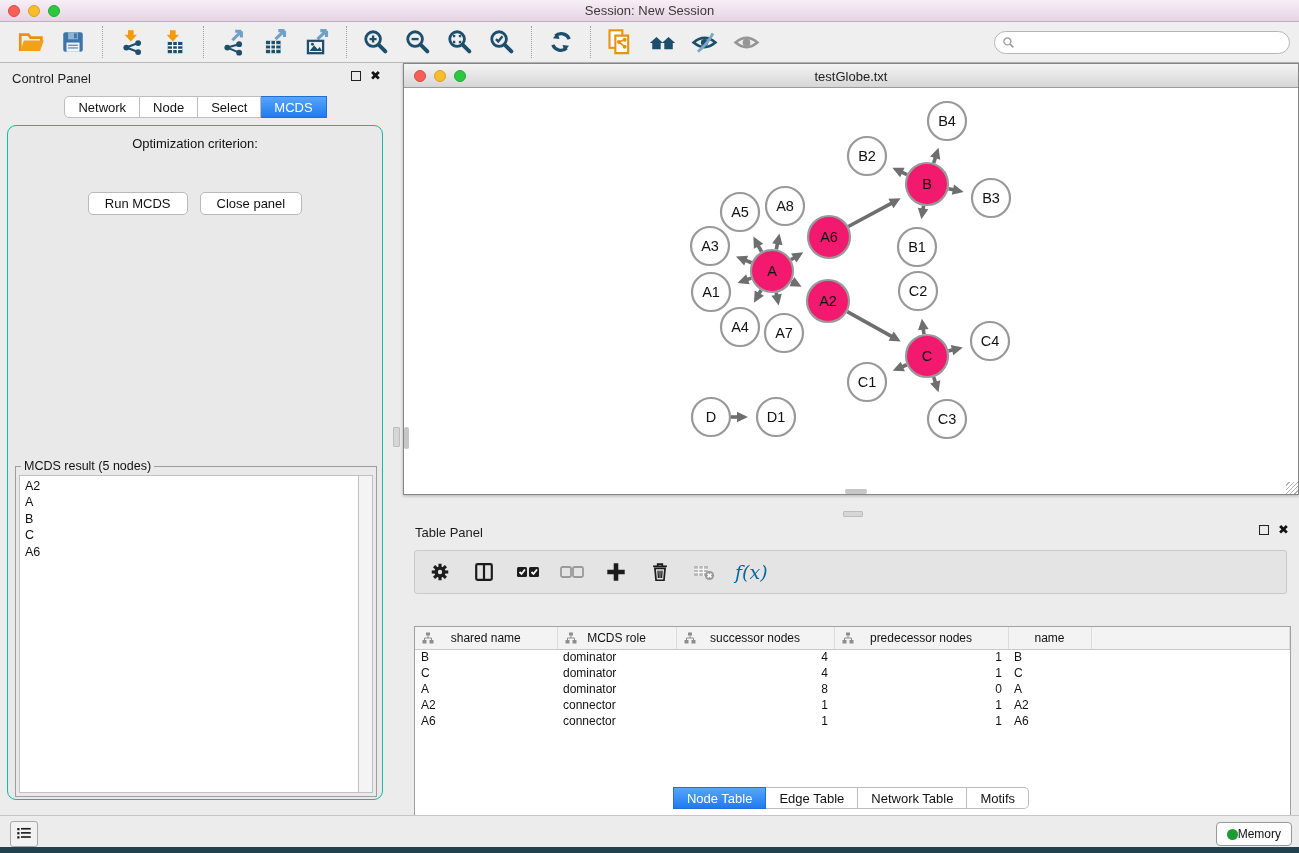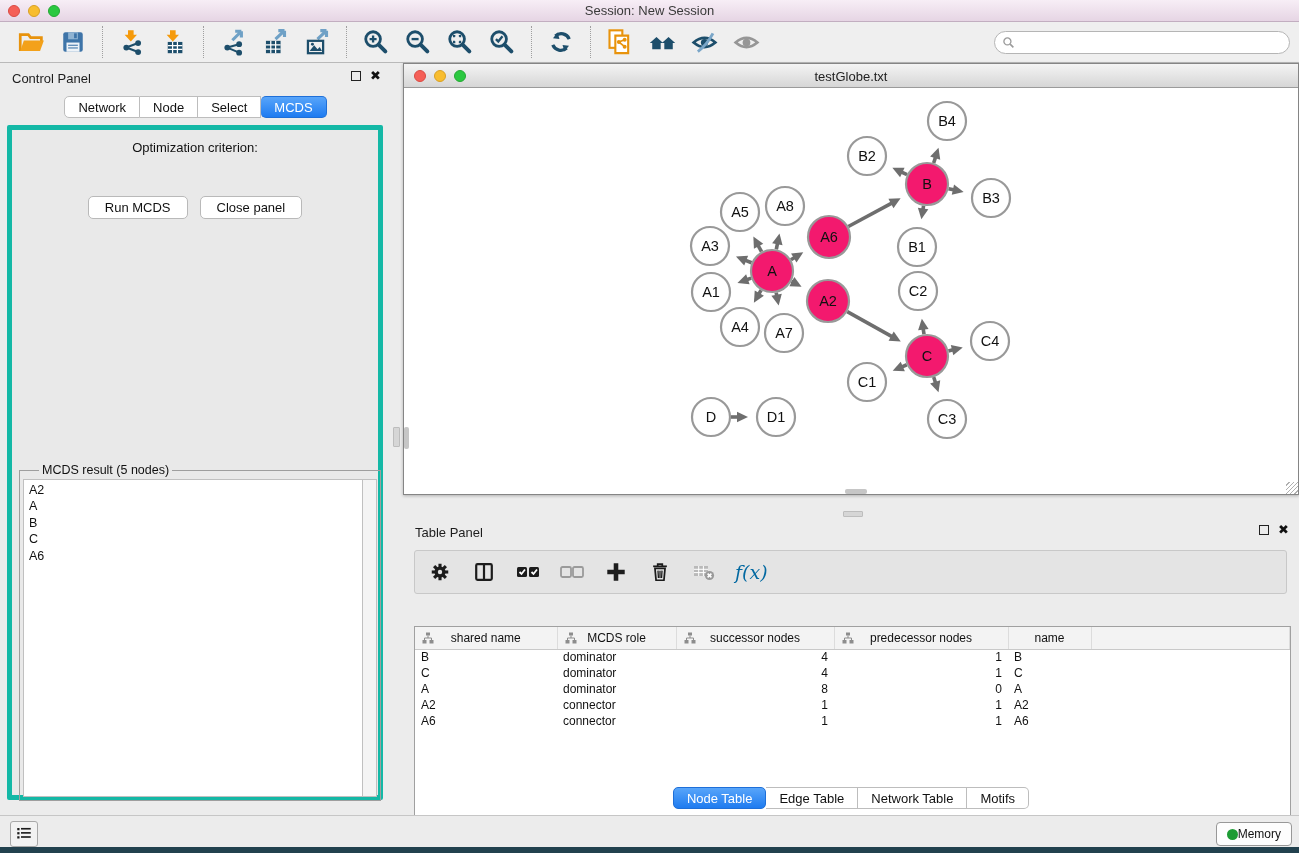--- a/index.html
+++ b/index.html
@@ -33,37 +33,37 @@
   .float-btn{width:10px;height:10px;border:1.6px solid #222;display:inline-block;}
   .close-btn{font-size:13px;font-weight:bold;color:#111;line-height:10px;}
 
   
   .control-panel{position:absolute;left:0;top:63px;width:391px;height:752px;background:#ececec;}
   .cp-tabs{position:absolute;left:0;right:0;top:33px;display:flex;justify-content:center;}
   .tab-seg{font-size:13px;padding:3px 13px;background:#fff;border:1px solid #bdbdbd;border-left:none;
     color:#111;height:22px;display:flex;align-items:center;}
   .tab-seg:first-child{border-left:1px solid #bdbdbd;border-radius:5px 0 0 5px;}
   .tab-seg:last-child{border-radius:0 5px 5px 0;}
-  .tab-seg.active{background:linear-gradient(#58a5fa,#1e7bf0);color:#fff;border-color:#1e6fd8;border-radius:5px;}
+  .tab-seg.active{background:linear-gradient(#58a5fa,#1e7bf0);color:#fff;border-color:#1e6fd8;border-radius:0;}
   .cp-body{position:absolute;left:7px;right:8px;top:62px;bottom:15px;background:#e9e9e9;
-    border:5px solid #14b8a6;border-radius:2px;}
+    border:1px solid #14b8a6;border-radius:9px;}
   .opt-label{position:absolute;left:0;right:0;top:10px;text-align:center;font-size:13px;color:#111;}
   .dropdown{position:absolute;left:35px;right:27px;top:32px;height:24px;background:#fff;
     border:1px solid #b5b5b5;border-radius:4px;display:flex;align-items:center;}
   .dropdown .dd-text{flex:1;font-size:13px;padding-left:8px;color:#111;white-space:nowrap;overflow:hidden;}
   .dd-stepper{width:20px;height:22px;border-radius:3px;background:linear-gradient(#6cb0fb,#2079ef);
     margin-right:1px;display:flex;flex-direction:column;align-items:center;justify-content:center;gap:2px;}
   .dd-up{width:0;height:0;border-left:4px solid transparent;border-right:4px solid transparent;border-bottom:5px solid #fff;}
   .dd-down{width:0;height:0;border-left:4px solid transparent;border-right:4px solid transparent;border-top:5px solid #fff;}
   .btn-row{position:absolute;left:0;right:0;top:66px;display:flex;justify-content:center;gap:12px;}
   .aqua-btn{font-size:13px;color:#111;background:#fff;border:1px solid #b9b9b9;border-radius:5px;
     padding:3px 16px;height:23px;display:flex;align-items:center;}
   .result-box{position:absolute;left:7px;width:362px;top:333px;height:338px;
     border:1px solid #9e9e9e;margin:0;padding:0;}
-  .result-box legend{font-size:12.5px;color:#111;margin-left:19px;padding:0 3px;}
+  .result-box legend{font-size:12.5px;color:#111;margin-left:5px;padding:0 3px;}
   .result-list{position:absolute;left:3px;right:17px;top:2px;bottom:3px;background:#fff;
     border:1px solid #c0c0c0;font-size:12.5px;color:#111;padding:2px 0 0 5px;line-height:16.4px;}
   .result-scroll{position:absolute;right:3px;top:2px;bottom:3px;width:14px;background:#f4f4f4;
     border:1px solid #c0c0c0;border-left:none;}
 
   
   .net-window{position:absolute;left:403px;top:63px;width:896px;height:432px;background:#fff;
     border:1px solid #858585;box-shadow:0 1px 3px rgba(0,0,0,.25);}
   .net-titlebar{position:absolute;left:0;top:0;right:0;height:24px;
     background:linear-gradient(#f4f4f4,#d6d6d6);border-bottom:1px solid #9b9b9b;}

